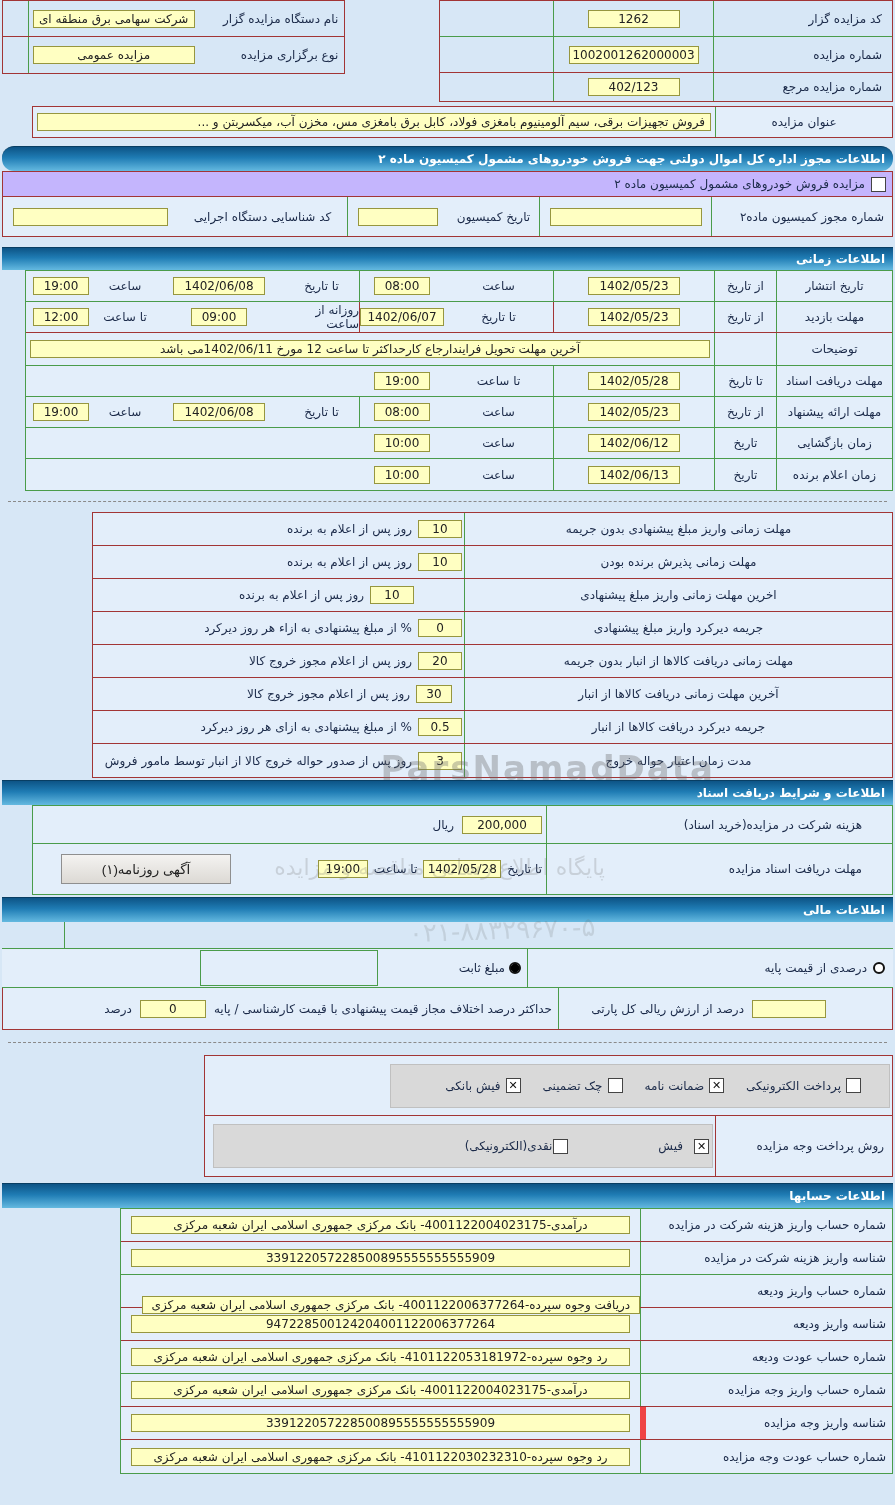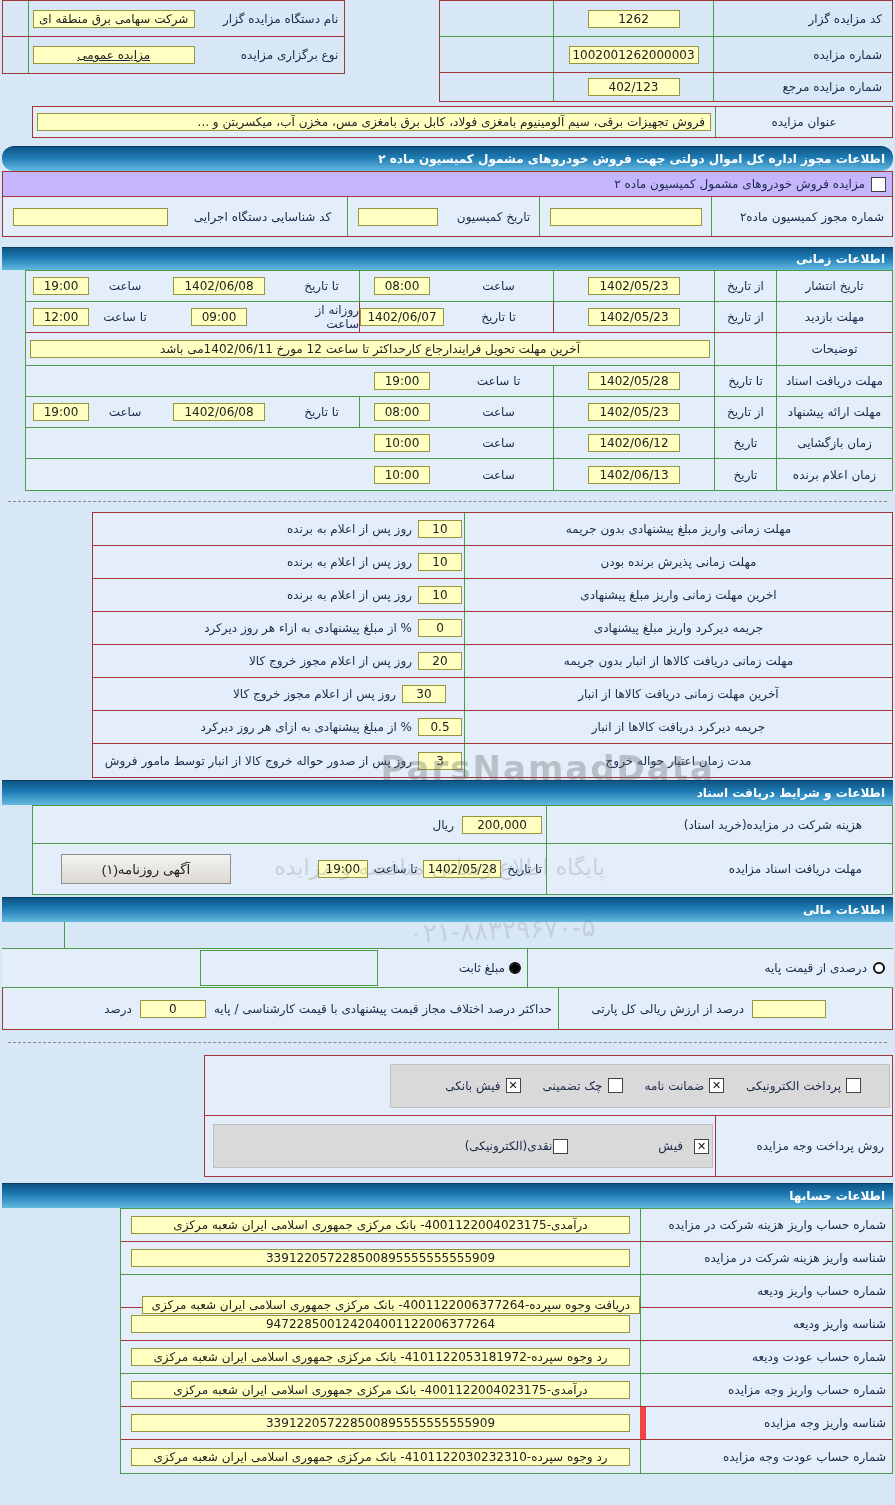--- a/index.html
+++ b/index.html
@@ -79,21 +79,21 @@
     <div class="toplt grp-red" style="margin-right:94px;">
       <div class="trow" style="height:36px;border-bottom:1px solid #a23535;">
         <div class="cell" style="width:146px;padding-right:6px;">نام دستگاه مزایده گزار</div>
         <div class="cell" style="flex:1;justify-content:center;">
           <span class="ybox" style="width:162px;">شرکت سهامی برق منطقه ای</span>
         </div>
         <div class="cell vline-sep" style="width:26px;"></div>
       </div>
       <div class="trow" style="height:36px;">
         <div class="cell" style="width:146px;padding-right:6px;">نوع برگزاری مزایده</div>
-        <div class="cell" style="flex:1;justify-content:center;text-decoration:underline;">
+        <div class="cell" style="flex:1;justify-content:center;">
           <span class="ybox" style="width:162px;">مزایده عمومی</span>
         </div>
         <div class="cell vline-sep" style="width:26px;"></div>
       </div>
     </div>
   </div>
 
   <div class="row grp-red" style="height:32px;margin:4px 0 0 30px;background:#e3eefa;">
     <div class="cell" style="width:176px;justify-content:center;">عنوان مزایده</div>
     <div class="cell vline-sep" style="flex:1;padding:0 4px;">
@@ -243,37 +243,37 @@
       <div class="cell" style="width:428px;justify-content:center;border-left:1px solid #4a9c4a;height:100%;">مهلت زمانی واریز مبلغ پیشنهادی بدون جریمه</div>
       <span class="ybox" style="width:44px;margin-right:2px;">10</span>
       <span class="lbl" style="margin-right:6px;">روز پس از اعلام به برنده</span>
     </div>
     <div class="pen-row">
       <div class="cell" style="width:428px;justify-content:center;border-left:1px solid #4a9c4a;height:100%;">مهلت زمانی پذیرش برنده بودن</div>
       <span class="ybox" style="width:44px;margin-right:2px;">10</span>
       <span class="lbl" style="margin-right:6px;">روز پس از اعلام به برنده</span>
     </div>
     <div class="pen-row">
-      <div class="cell" style="width:428px;justify-content:center;border-left:1px solid #4a9c4a;height:100%;">اخرین مهلت زمانی واریز مبلغ پیشنهادی</div>
+      <div class="cell" style="width:428px;justify-content:center;border-left:1px solid #4a9c4a;height:100%;margin-left:48px;">اخرین مهلت زمانی واریز مبلغ پیشنهادی</div>
       <span class="ybox" style="width:44px;margin-right:2px;">10</span>
       <span class="lbl" style="margin-right:6px;">روز پس از اعلام به برنده</span>
     </div>
     <div class="pen-row">
       <div class="cell" style="width:428px;justify-content:center;border-left:1px solid #4a9c4a;height:100%;">جریمه دیرکرد واریز مبلغ پیشنهادی</div>
       <span class="ybox" style="width:44px;margin-right:2px;">0</span>
       <span class="lbl" style="margin-right:6px;">% از مبلغ پیشنهادی به ازاء هر روز دیرکرد</span>
     </div>
     <div class="pen-row">
       <div class="cell" style="width:428px;justify-content:center;border-left:1px solid #4a9c4a;height:100%;">مهلت زمانی دریافت کالاها از انبار بدون جریمه</div>
       <span class="ybox" style="width:44px;margin-right:2px;">20</span>
       <span class="lbl" style="margin-right:6px;">روز پس از اعلام مجوز خروج کالا</span>
     </div>
     <div class="pen-row">
       <div class="cell" style="width:428px;justify-content:center;border-left:1px solid #4a9c4a;height:100%;">آخرین مهلت زمانی دریافت کالاها از انبار</div>
-      <span class="ybox" style="width:44px;margin-right:18px;">30</span>
+      <span class="ybox" style="width:36px;margin-right:12px;">30</span>
       <span class="lbl" style="margin-right:6px;">روز پس از اعلام مجوز خروج کالا</span>
     </div>
     <div class="pen-row">
       <div class="cell" style="width:428px;justify-content:center;border-left:1px solid #4a9c4a;height:100%;">جریمه دیرکرد دریافت کالاها از انبار</div>
       <span class="ybox" style="width:44px;margin-right:2px;">0.5</span>
       <span class="lbl" style="margin-right:6px;">% از مبلغ پیشنهادی به ازای هر روز دیرکرد</span>
     </div>
     <div class="pen-row" style="border-bottom:none;">
       <div class="cell" style="width:428px;justify-content:center;border-left:1px solid #4a9c4a;height:100%;">مدت زمان اعتبار حواله خروج</div>
       <span class="ybox" style="width:44px;margin-right:2px;">3</span>

